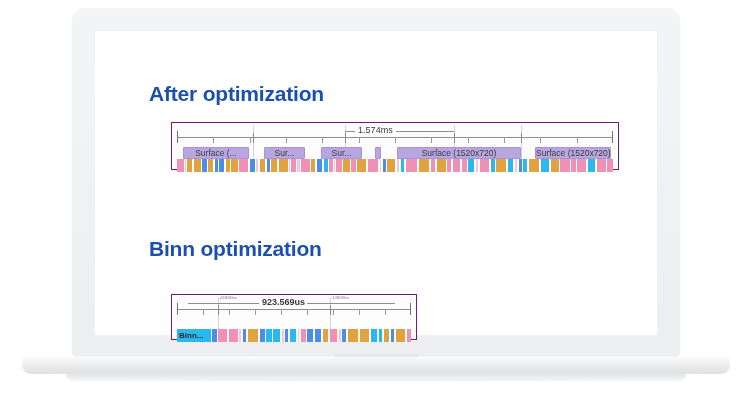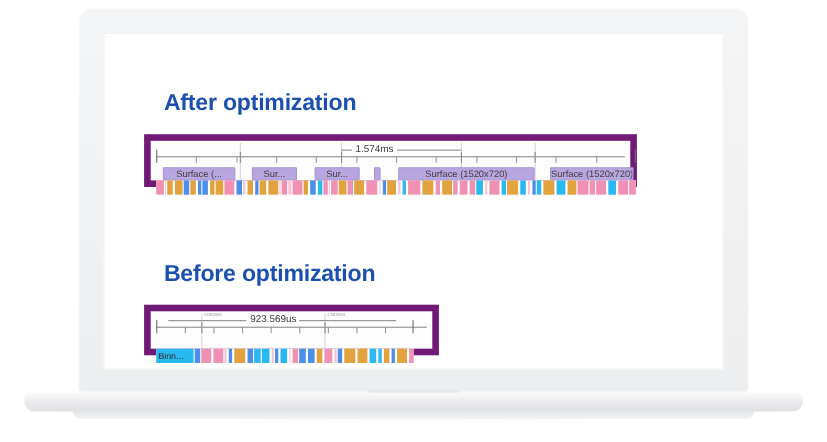--- a/index.html
+++ b/index.html
@@ -48,25 +48,26 @@
     position:absolute;color:#1c50b0;
     font-weight:bold;font-size:21px;letter-spacing:-.2px;white-space:nowrap;
   }
   #h-before{left:149px;top:82px;}
   #h-after{left:149px;top:237px;}
 
   
   .trace{
     position:absolute;
     background:#fdfdfd;
-    border:6px solid #701a75;
+    border:1px solid #701a75;
     box-sizing:border-box;
+    margin-left:40px;
   }
   #trace-before{left:131px;top:122px;width:448px;height:48px;}
-  #trace-after{left:131px;top:277px;width:268px;height:46px;}
+  #trace-after{left:131px;top:294px;width:246px;height:46px;font-weight:bold;}
 
   .ruler{position:absolute;left:0;top:0;width:100%;height:22px;}
   .ruler-baseline{
     position:absolute;left:5px;right:5px;top:14px;height:1px;background:#8e8e8e;
   }
   .tick{position:absolute;top:14px;width:1px;height:6px;background:#9a9a9a;}
   .tick.major{top:10px;height:10px;background:#8a8a8a;}
   .tick.cap{top:8px;height:12px;background:#6f6f6f;}
   .gridline{position:absolute;top:2px;width:1px;bottom:0;background:#d4d4d4;}
 
@@ -202,21 +203,21 @@
           <div class="seg" style="left: 383px; width: 10px; background: rgb(240, 144, 180);"></div>
           <div class="seg" style="left: 394px; width: 5px; background: rgb(240, 144, 180);"></div>
           <div class="seg" style="left: 400px; width: 9px; background: rgb(240, 144, 180);"></div>
           <div class="seg" style="left: 411px; width: 7px; background: rgb(41, 184, 240);"></div>
           <div class="seg" style="left: 420px; width: 9px; background: rgb(240, 144, 180);"></div>
           <div class="seg" style="left: 430px; width: 6px; background: rgb(240, 144, 180);"></div>
         </div>
       </div>
   </div>
 
-  <div class="heading" id="h-after">Before optimization</div>
+  <div class="heading" id="h-after">Binn optimization</div>
 
   <div class="trace" id="trace-after">
     <div class="ruler">
       <div class="ruler-baseline"></div>
       <div class="span-label" id="span-after" style="left: 111.47px;">923.569us</div>
       <div class="micro" id="micro-a" style="left: 48.29px;">4,338.000ms</div>
       <div class="micro" id="micro-b" style="left: 160.61px;">4,338.500ms</div>
     <div class="tick cap" style="left: 5px;"></div>
         <div class="tick cap" style="left: 238px;"></div>
         <div class="tick" style="left: 31px;"></div>

